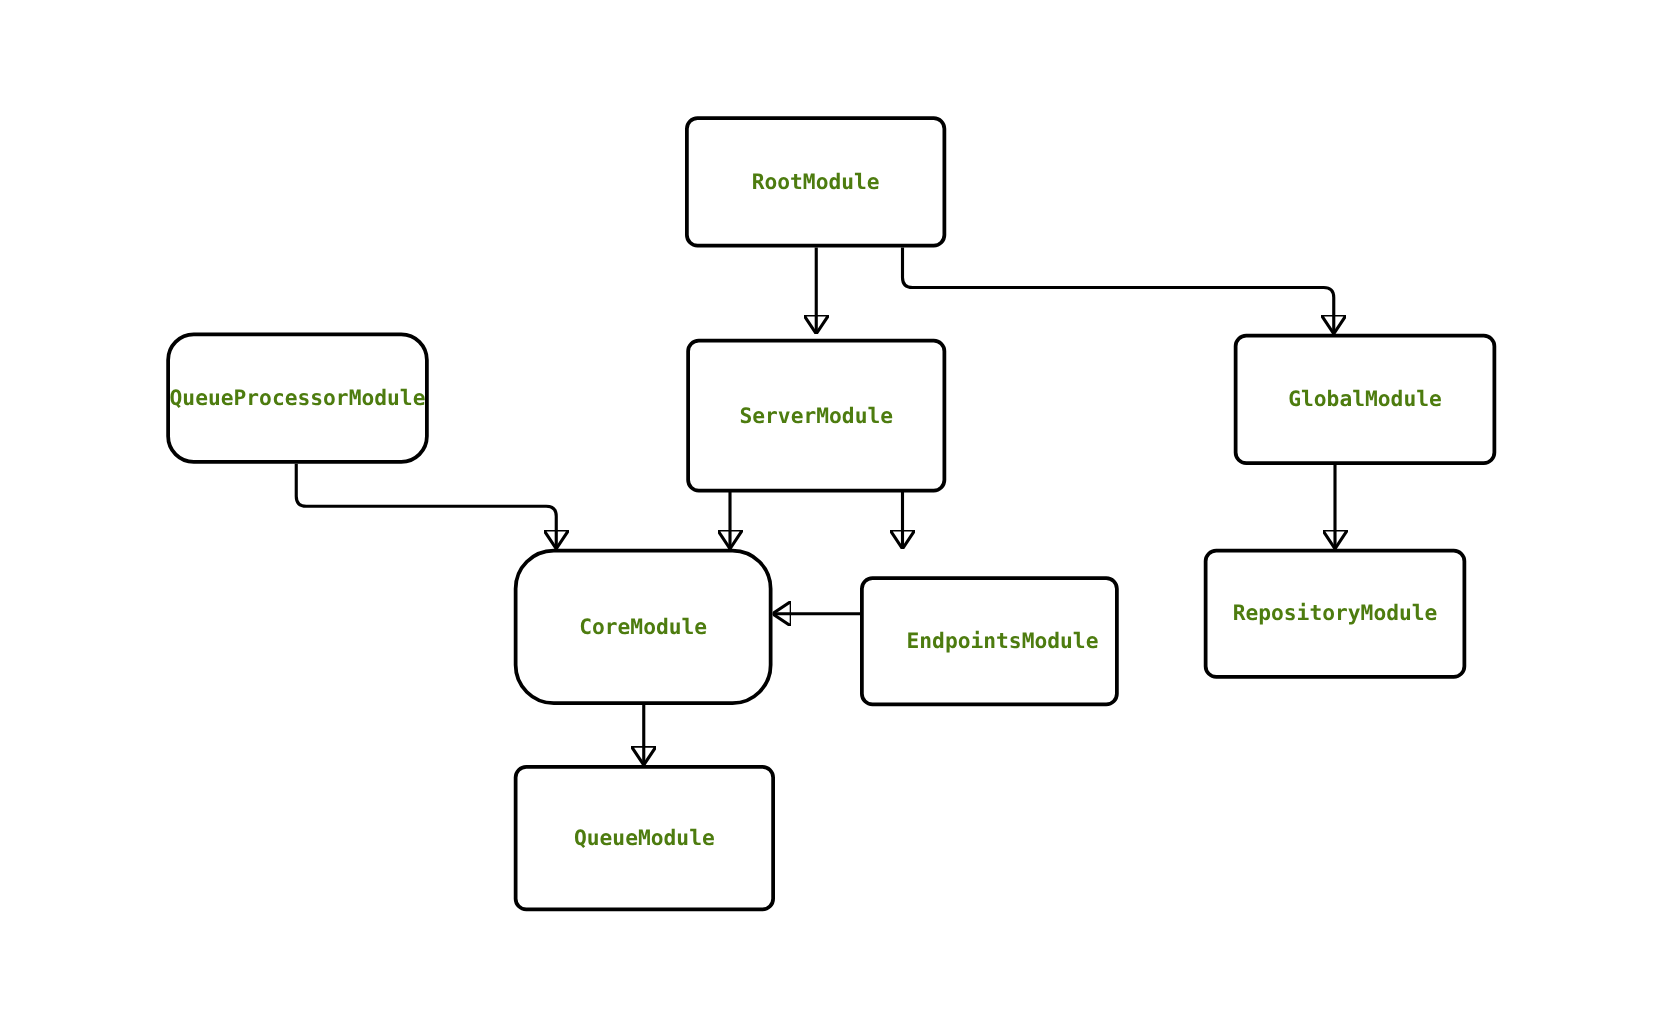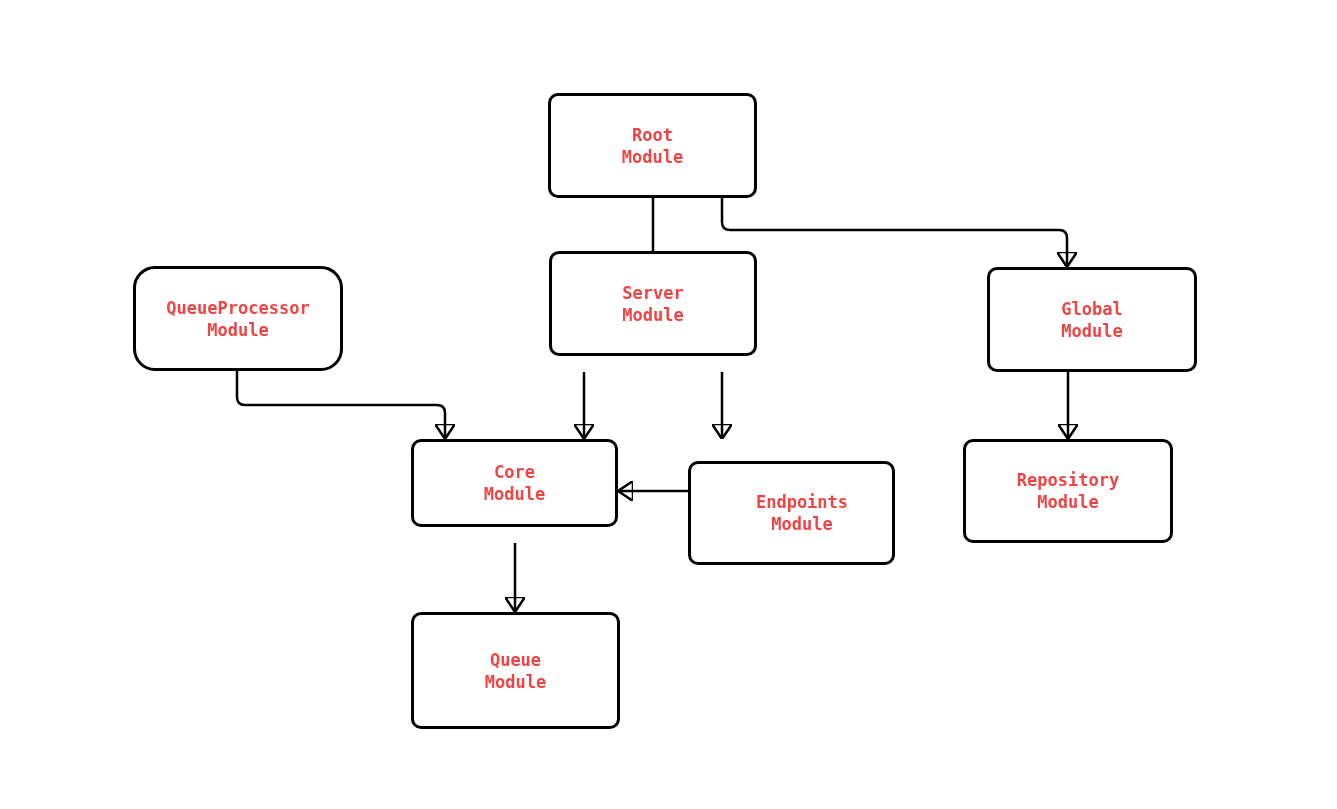--- a/index.html
+++ b/index.html
@@ -27,34 +27,34 @@
     stroke: #000000;
     stroke-width: 2.5;
   }
   .node {
     position: absolute;
     box-sizing: border-box;
     border: 3px solid #000000;
     border-radius: 10px;
     background: #ffffff;
     display: flex;
-    flex-direction: column;
+    flex-direction: row;
     align-items: center;
     justify-content: center;
     text-align: center;
     font-weight: bold;
     font-size: 17px;
     line-height: 22px;
-    color: #ef4444;
+    color: #4d7c0f;
   }
   .n-root          { left: 548px; top:  93px; width: 209px; height: 105px; }
   .n-queueprocessor{ left: 133px; top: 266px; width: 210px; height: 105px; border-radius: 22px; }
-  .n-server        { left: 549px; top: 251px; width: 208px; height: 105px; }
+  .n-server        { left: 549px; top: 271px; width: 208px; height: 123px; }
   .n-global        { left: 963px; top: 267px; width: 210px; height: 105px; margin-left: 24px; }
-  .n-core          { left: 411px; top: 439px; width: 207px; height: 88px; }
+  .n-core          { left: 411px; top: 439px; width: 207px; height: 125px; border-radius: 32px; }
   .n-endpoints     { left: 688px; top: 461px; width: 207px; height: 104px; padding-left: 21px; }
   .n-repository    { left: 963px; top: 439px; width: 210px; height: 104px; }
   .n-queue         { left: 411px; top: 612px; width: 209px; height: 117px; }
 </style>
 </head>
 <body>
 
 <div class="canvas">
 
   <svg class="edges" width="1337" height="809" viewBox="0 0 1337 809" xmlns="http://www.w3.org/2000/svg">

